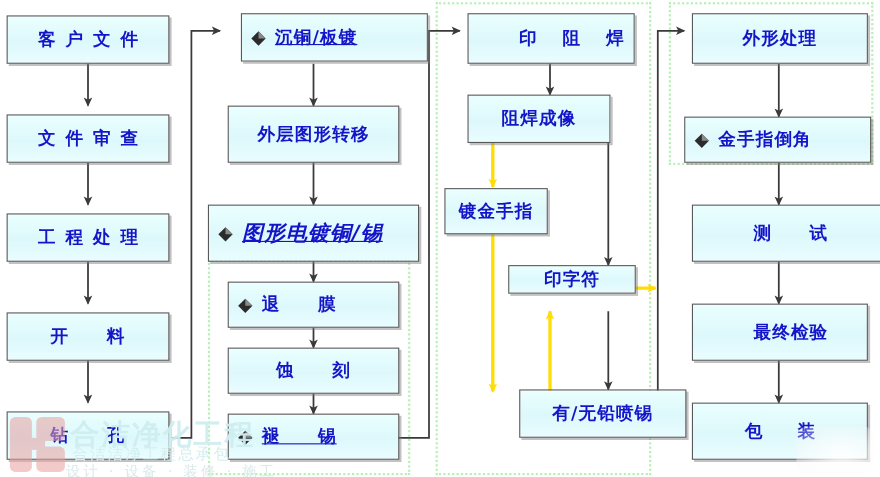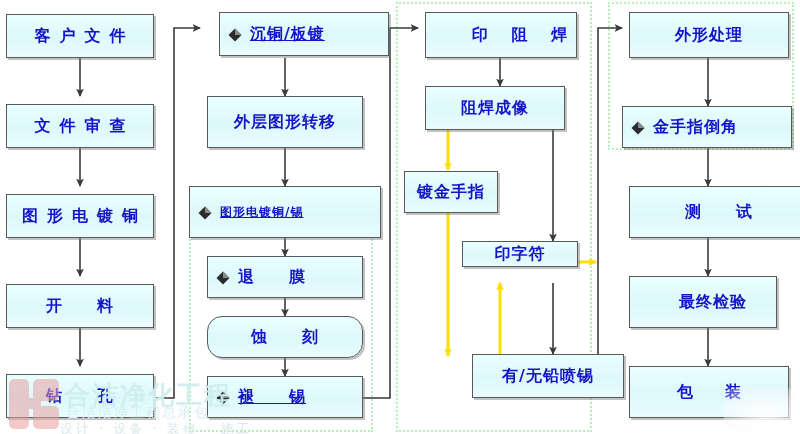--- a/index.html
+++ b/index.html
@@ -39,21 +39,21 @@
   .node.has-bullet{justify-content:flex-start;padding-left:8px;}
   .bullet{
     display:inline-block;
     width:14px;height:14px;
     margin-right:8px;
     flex:0 0 auto;
     position:relative;
     top:1px;
   }
   .bullet svg{display:block;}
-  .node.small{font-size:12px;}
+  .node.small{font-size:19px;font-style:italic;}
   .node.pack .lbl{letter-spacing:8px;padding-left:8px;font-weight:bold;}
 
   
   .svg-layer{position:absolute;left:0;top:0;width:800px;height:434px;pointer-events:none;}
 
   
   .wm{position:absolute;pointer-events:none;}
   #wm-logo{left:8px;top:378px;width:52px;height:52px;opacity:.55;}
   #wm-text-main{
     left:64px;top:378px;
@@ -129,21 +129,21 @@
     </g>
   </svg>
 
   <div class="node wide-gap" style="left:6px;top:14px;width:148px;height:44px;">
     <span class="lbl">客户文件</span>
   </div>
   <div class="node wide-gap" style="left:6px;top:104px;width:148px;height:44px;">
     <span class="lbl">文件审查</span>
   </div>
   <div class="node wide-gap" style="left:6px;top:194px;width:148px;height:44px;">
-    <span class="lbl">图形电镀铜</span>
+    <span class="lbl">工程处理</span>
   </div>
   <div class="node" style="left:6px;top:284px;width:148px;height:44px;">
     <span class="lbl">开　　料</span>
   </div>
   <div class="node" style="left:6px;top:374px;width:148px;height:44px;">
     <span class="lbl">钻　　孔</span>
   </div>
 
   <div class="node has-bullet u" style="left:200px;top:12px;width:170px;height:44px;margin-left:19px;">
     <span class="bullet">
@@ -168,37 +168,37 @@
   </div>
   <div class="node has-bullet" style="left:207px;top:256px;width:156px;height:42px;">
     <span class="bullet">
       <svg width="14" height="14" viewBox="0 0 14 14">
           <path d="M7 0.5 L13.5 7 L7 13.5 L0.5 7 Z" fill="#2b2b2b"></path>
           <path d="M7 0.5 L13.5 7 L7 7 Z" fill="#8a8a8a"></path>
         </svg>
     </span>
     <span class="lbl">退　　膜</span>
   </div>
-  <div class="node" style="left:207px;top:316px;width:156px;height:42px;border-radius:15px;">
+  <div class="node" style="left:207px;top:316px;width:156px;height:42px;">
     <span class="lbl">蚀　　刻</span>
   </div>
   <div class="node has-bullet u" style="left:207px;top:376px;width:156px;height:42px;">
     <span class="bullet">
       <svg width="14" height="14" viewBox="0 0 14 14">
           <path d="M7 0.5 L13.5 7 L7 13.5 L0.5 7 Z" fill="#2b2b2b"></path>
           <path d="M7 0.5 L13.5 7 L7 7 Z" fill="#8a8a8a"></path>
         </svg>
     </span>
     <span class="lbl">褪　　锡</span>
   </div>
 
   <div class="node wide-gap" style="left:425px;top:12px;width:152px;height:46px;justify-content:flex-end;">
     <span class="lbl">印 阻 焊</span>
   </div>
-  <div class="node" style="left:425px;top:86px;width:140px;height:44px;">
+  <div class="node" style="left:425px;top:86px;width:130px;height:44px;">
     <span class="lbl">阻焊成像</span>
   </div>
   <div class="node" style="left:404px;top:171px;width:94px;height:42px;">
     <span class="lbl">镀金手指</span>
   </div>
   <div class="node" style="left:462px;top:241px;width:116px;height:26px;">
     <span class="lbl">印字符</span>
   </div>
   <div class="node" style="left:425px;top:354px;width:152px;height:44px;margin-left:47px;">
     <span class="lbl">有/无铅喷锡</span>
@@ -212,21 +212,21 @@
       <svg width="14" height="14" viewBox="0 0 14 14">
           <path d="M7 0.5 L13.5 7 L7 13.5 L0.5 7 Z" fill="#2b2b2b"></path>
           <path d="M7 0.5 L13.5 7 L7 7 Z" fill="#8a8a8a"></path>
         </svg>
     </span>
     <span class="lbl">金手指倒角</span>
   </div>
   <div class="node" style="left:629px;top:186px;width:180px;height:52px;">
     <span class="lbl">测　　试</span>
   </div>
-  <div class="node" style="left:629px;top:276px;width:148px;height:52px;padding-left:20px;">
+  <div class="node" style="left:629px;top:276px;width:160px;height:52px;padding-left:20px;">
     <span class="lbl">最终检验</span>
   </div>
   <div class="node pack" style="left:629px;top:366px;width:160px;height:52px;">
     <span class="lbl">包　装</span>
   </div>
 
   <div class="wm" id="wm-logo">
     <svg width="52" height="52" viewBox="0 0 52 52">
       <rect x="1" y="1" width="20" height="50" rx="5" fill="#e8a0a0"></rect>
       <rect x="25" y="1" width="26" height="22" rx="5" fill="#e8a0a0"></rect>

